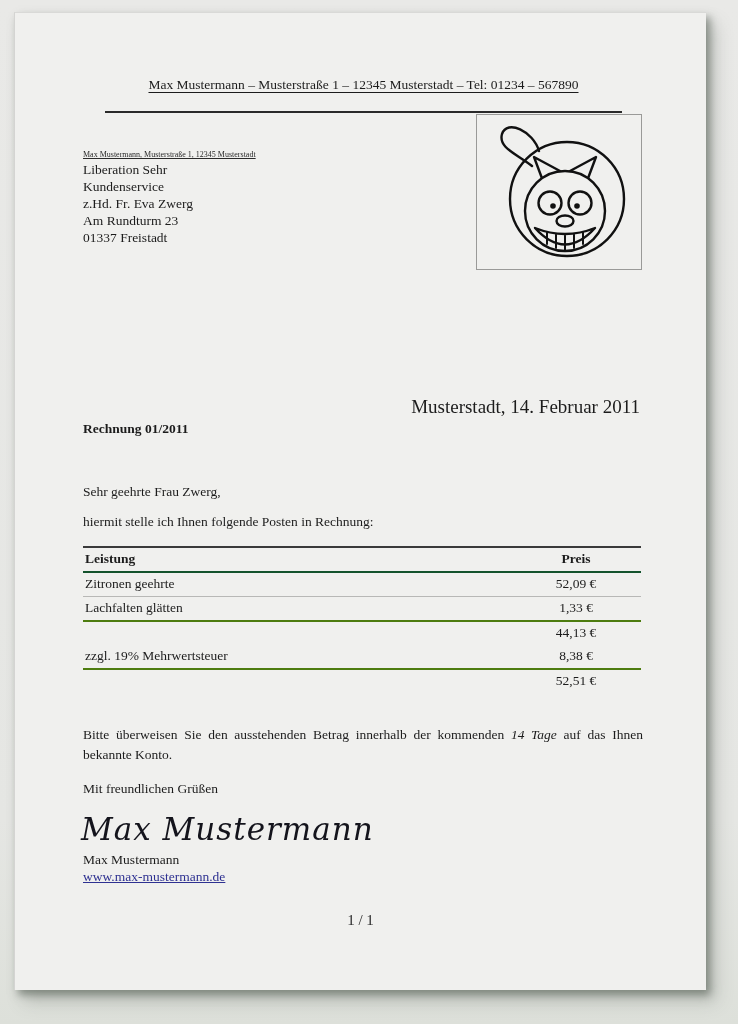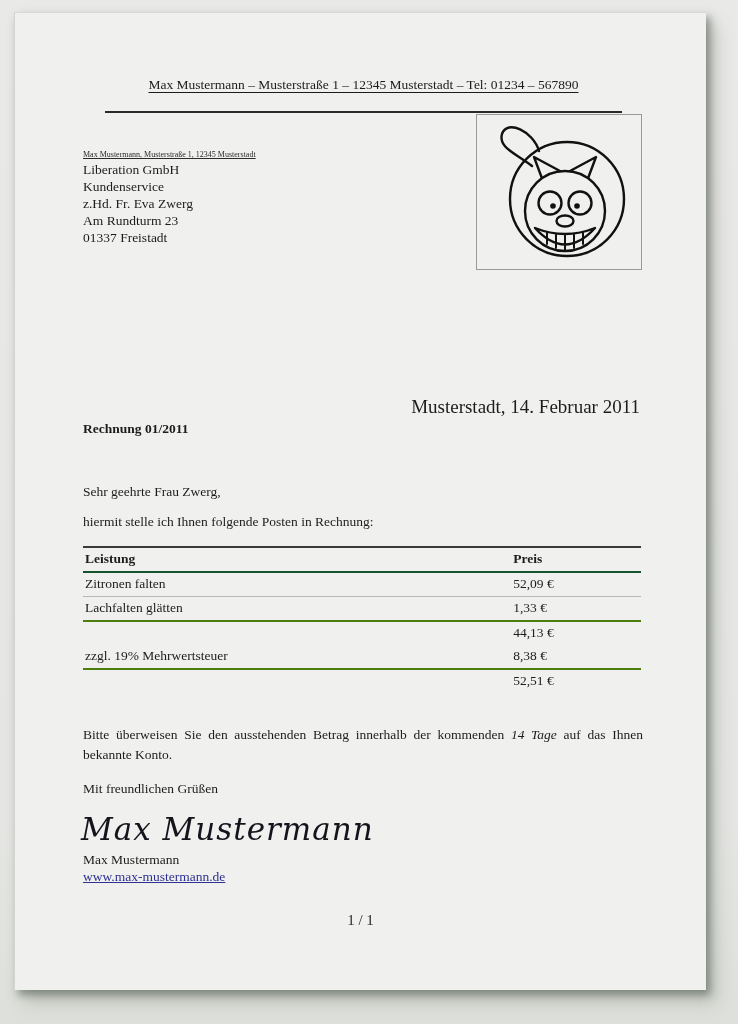--- a/index.html
+++ b/index.html
@@ -73,21 +73,21 @@
     font-size: 13.5px;
   }
   table.invoice th, table.invoice td {
     padding: 3px 2px 4px 2px;
     height: 23px;
     text-align: left;
     font-weight: normal;
     vertical-align: middle;
   }
   table.invoice th { font-weight: bold; }
-  table.invoice .price { text-align: left; }
+  table.invoice .price { text-align: center; }
   table.invoice thead tr { border-top: 2px solid #3a3a3a; border-bottom: 2px solid #14532d; }
   table.invoice tr.rule-light { border-bottom: 1px solid #b8b8b6; }
   table.invoice tr.rule-dark  { border-bottom: 2px solid #4d7c0f; }
   table.invoice tr.rule-none  { border-bottom: none; }
   .payment-note {
     position: absolute;
     left: 68px; top: 701px;
     width: 560px;
     font-size: 13.5px;
     line-height: 20px;
@@ -125,21 +125,21 @@
 </head>
 <body>
 
 <div class="paper">
 
   <div class="letterhead">Max Mustermann – Musterstraße 1 – 12345 Musterstadt – Tel: 01234 – 567890</div>
 
   <div class="sender-line">Max Mustermann, Musterstraße 1, 12345 Musterstadt</div>
 
   <div class="recipient">
-    <div>Liberation GmbH</div>
+    <div>Liberation Sehr</div>
     <div>Kundenservice</div>
     <div>z.Hd. Fr. Eva Zwerg</div>
     <div>Am Rundturm 23</div>
     <div>01337 Freistadt</div>
   </div>
 
   <div class="logo-frame">
     <svg viewBox="0 0 164 154">
       <g fill="none" stroke="#111" stroke-width="2.4" stroke-linecap="round" stroke-linejoin="round">
 
@@ -179,21 +179,21 @@
 
   <table class="invoice">
     <thead>
       <tr>
         <th>Leistung</th>
         <th class="price">Preis</th>
       </tr>
     </thead>
     <tbody>
         <tr class="rule-light">
-          <td>Zitronen falten</td>
+          <td>Zitronen geehrte</td>
           <td class="price">52,09 €</td>
         </tr>
         <tr class="rule-dark">
           <td>Lachfalten glätten</td>
           <td class="price">1,33 €</td>
         </tr>
         <tr class="rule-none">
           <td></td>
           <td class="price">44,13 €</td>
         </tr>

